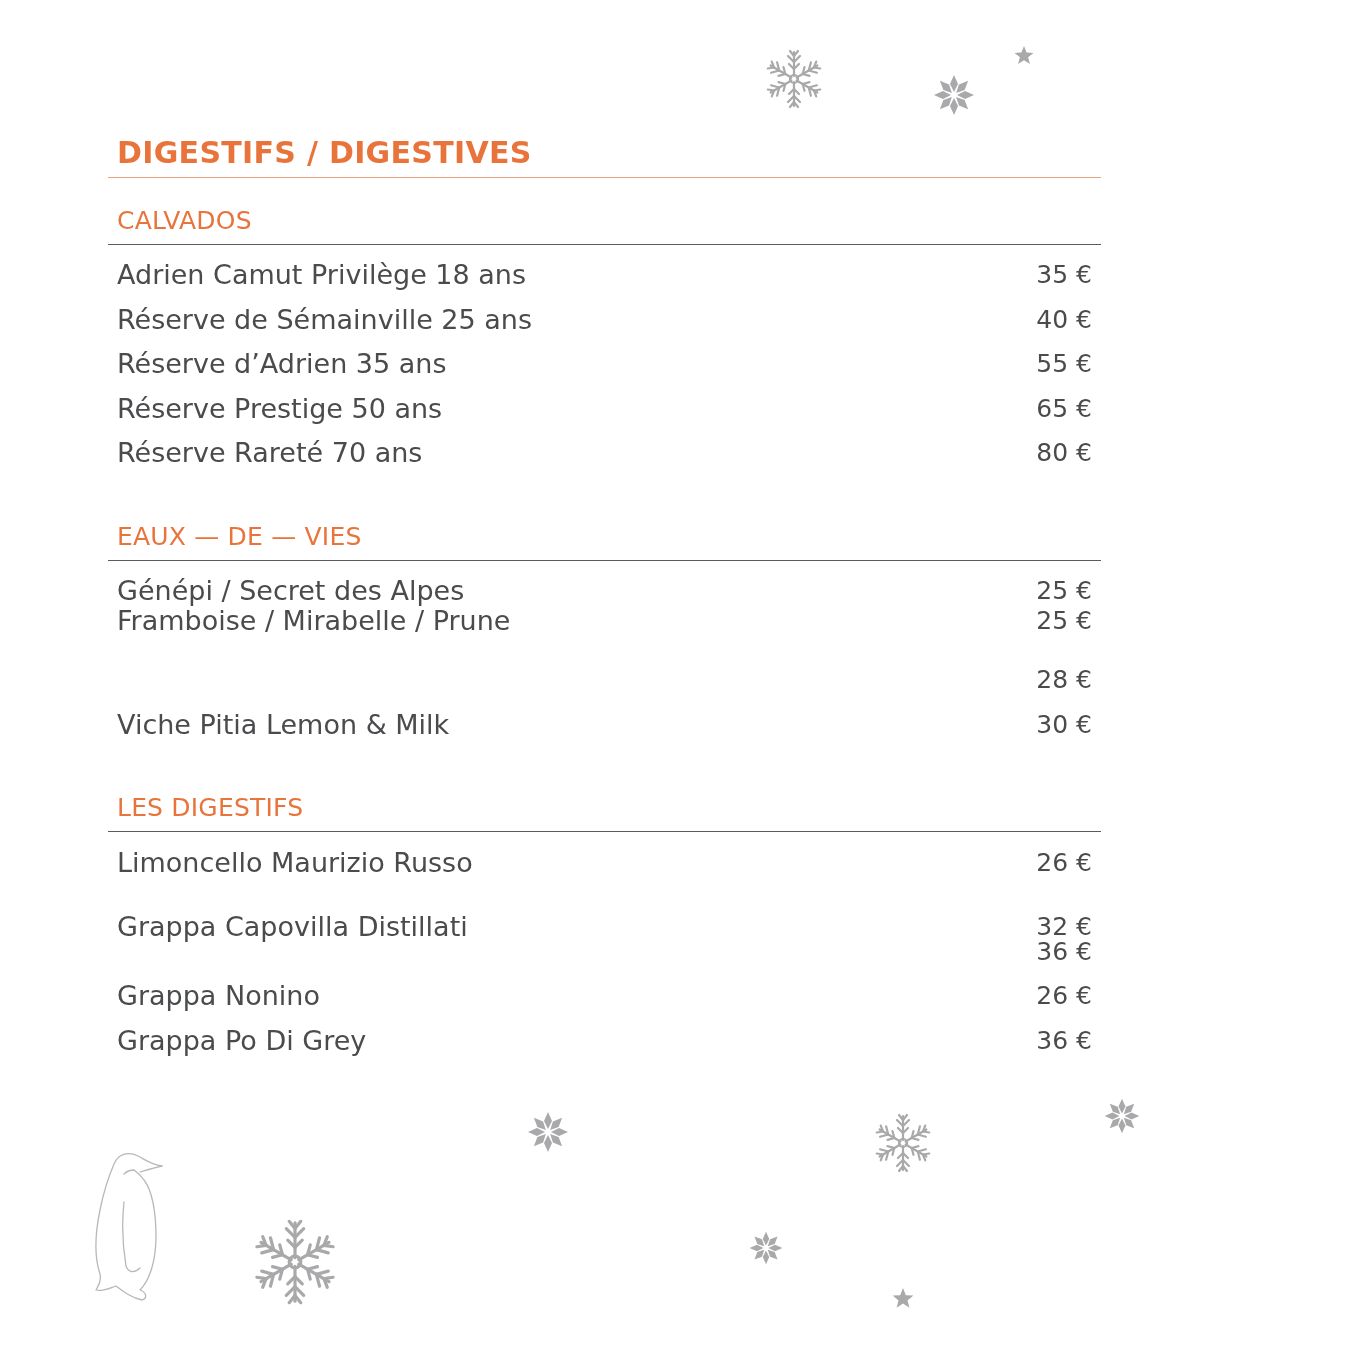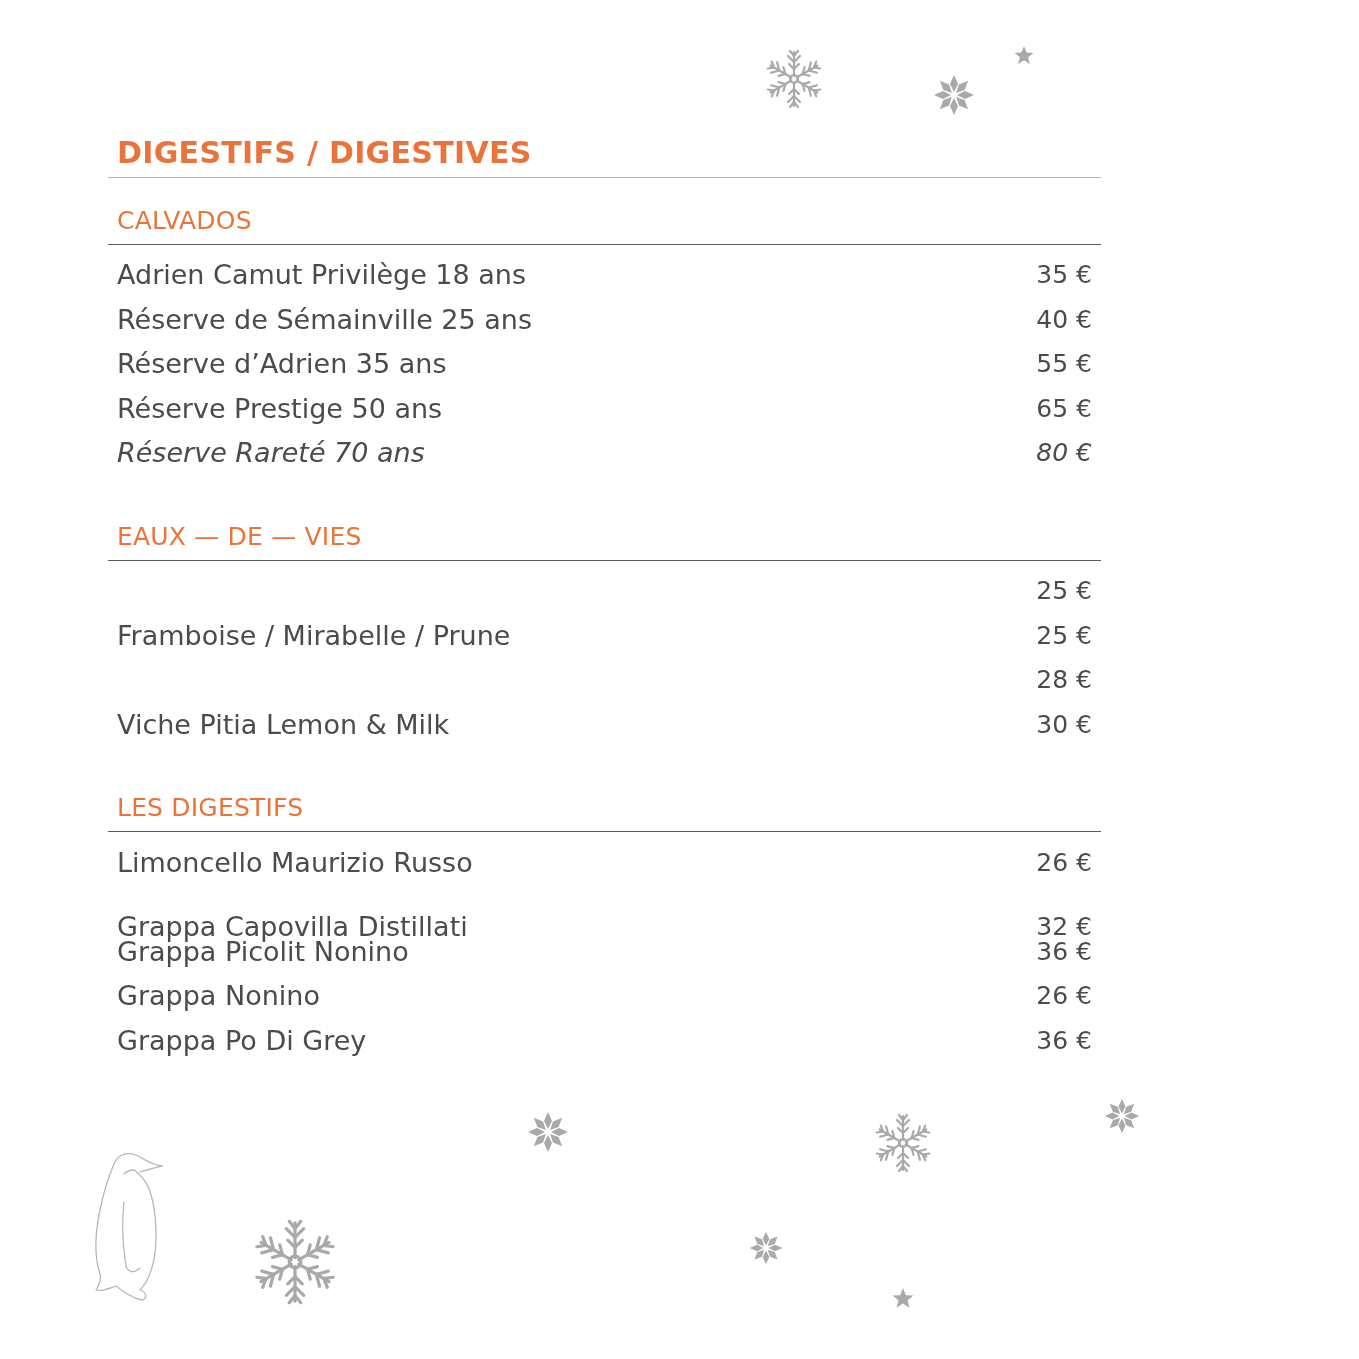--- a/index.html
+++ b/index.html
@@ -44,35 +44,36 @@
         <span class="item-price">40 €</span>
       </div>
       <div class="item" style="top:89px;">
         <span class="item-name">Réserve d’Adrien 35 ans</span>
         <span class="item-price">55 €</span>
       </div>
       <div class="item" style="top:134px;">
         <span class="item-name">Réserve Prestige 50 ans</span>
         <span class="item-price">65 €</span>
       </div>
-      <div class="item" style="top:178px;font-style:italic;">
+      <div class="item" style="top:178px;">
         <span class="item-name">Réserve Rareté 70 ans</span>
         <span class="item-price">80 €</span>
       </div>
     </div>
   </div>
 
   <div class="section" style="top:0;">
     <div class="section-title" style="top:521px;">EAUX — DE — VIES</div>
     <div class="section-rule" style="top:560px;"></div>
     <div class="items" style="top:574px;">
       <div class="item" style="top:0px;">
+        <span class="item-name">Génépi / Secret des Alpes</span>
         <span class="item-price">25 €</span>
       </div>
-      <div class="item" style="top:45px;">
+      <div class="item" style="top:30px;">
         <span class="item-name">Framboise / Mirabelle / Prune</span>
         <span class="item-price">25 €</span>
       </div>
       <div class="item" style="top:89px;">
         <span class="item-price">28 €</span>
       </div>
       <div class="item" style="top:134px;">
         <span class="item-name">Viche Pitia Lemon &amp; Milk</span>
         <span class="item-price">30 €</span>
       </div>
@@ -85,21 +86,20 @@
     <div class="items" style="top:846px;">
       <div class="item" style="top:0px;">
         <span class="item-name">Limoncello Maurizio Russo</span>
         <span class="item-price">26 €</span>
       </div>
       <div class="item" style="top:44px;margin-top:20px;">
         <span class="item-name">Grappa Capovilla Distillati</span>
         <span class="item-price">32 €</span>
       </div>
       <div class="item" style="top:89px;">
-        <span class="item-name">Grappa Picolit Nonino</span>
         <span class="item-price">36 €</span>
       </div>
       <div class="item" style="top:133px;">
         <span class="item-name">Grappa Nonino</span>
         <span class="item-price">26 €</span>
       </div>
       <div class="item" style="top:178px;">
         <span class="item-name">Grappa Po Di Grey</span>
         <span class="item-price">36 €</span>
       </div>

